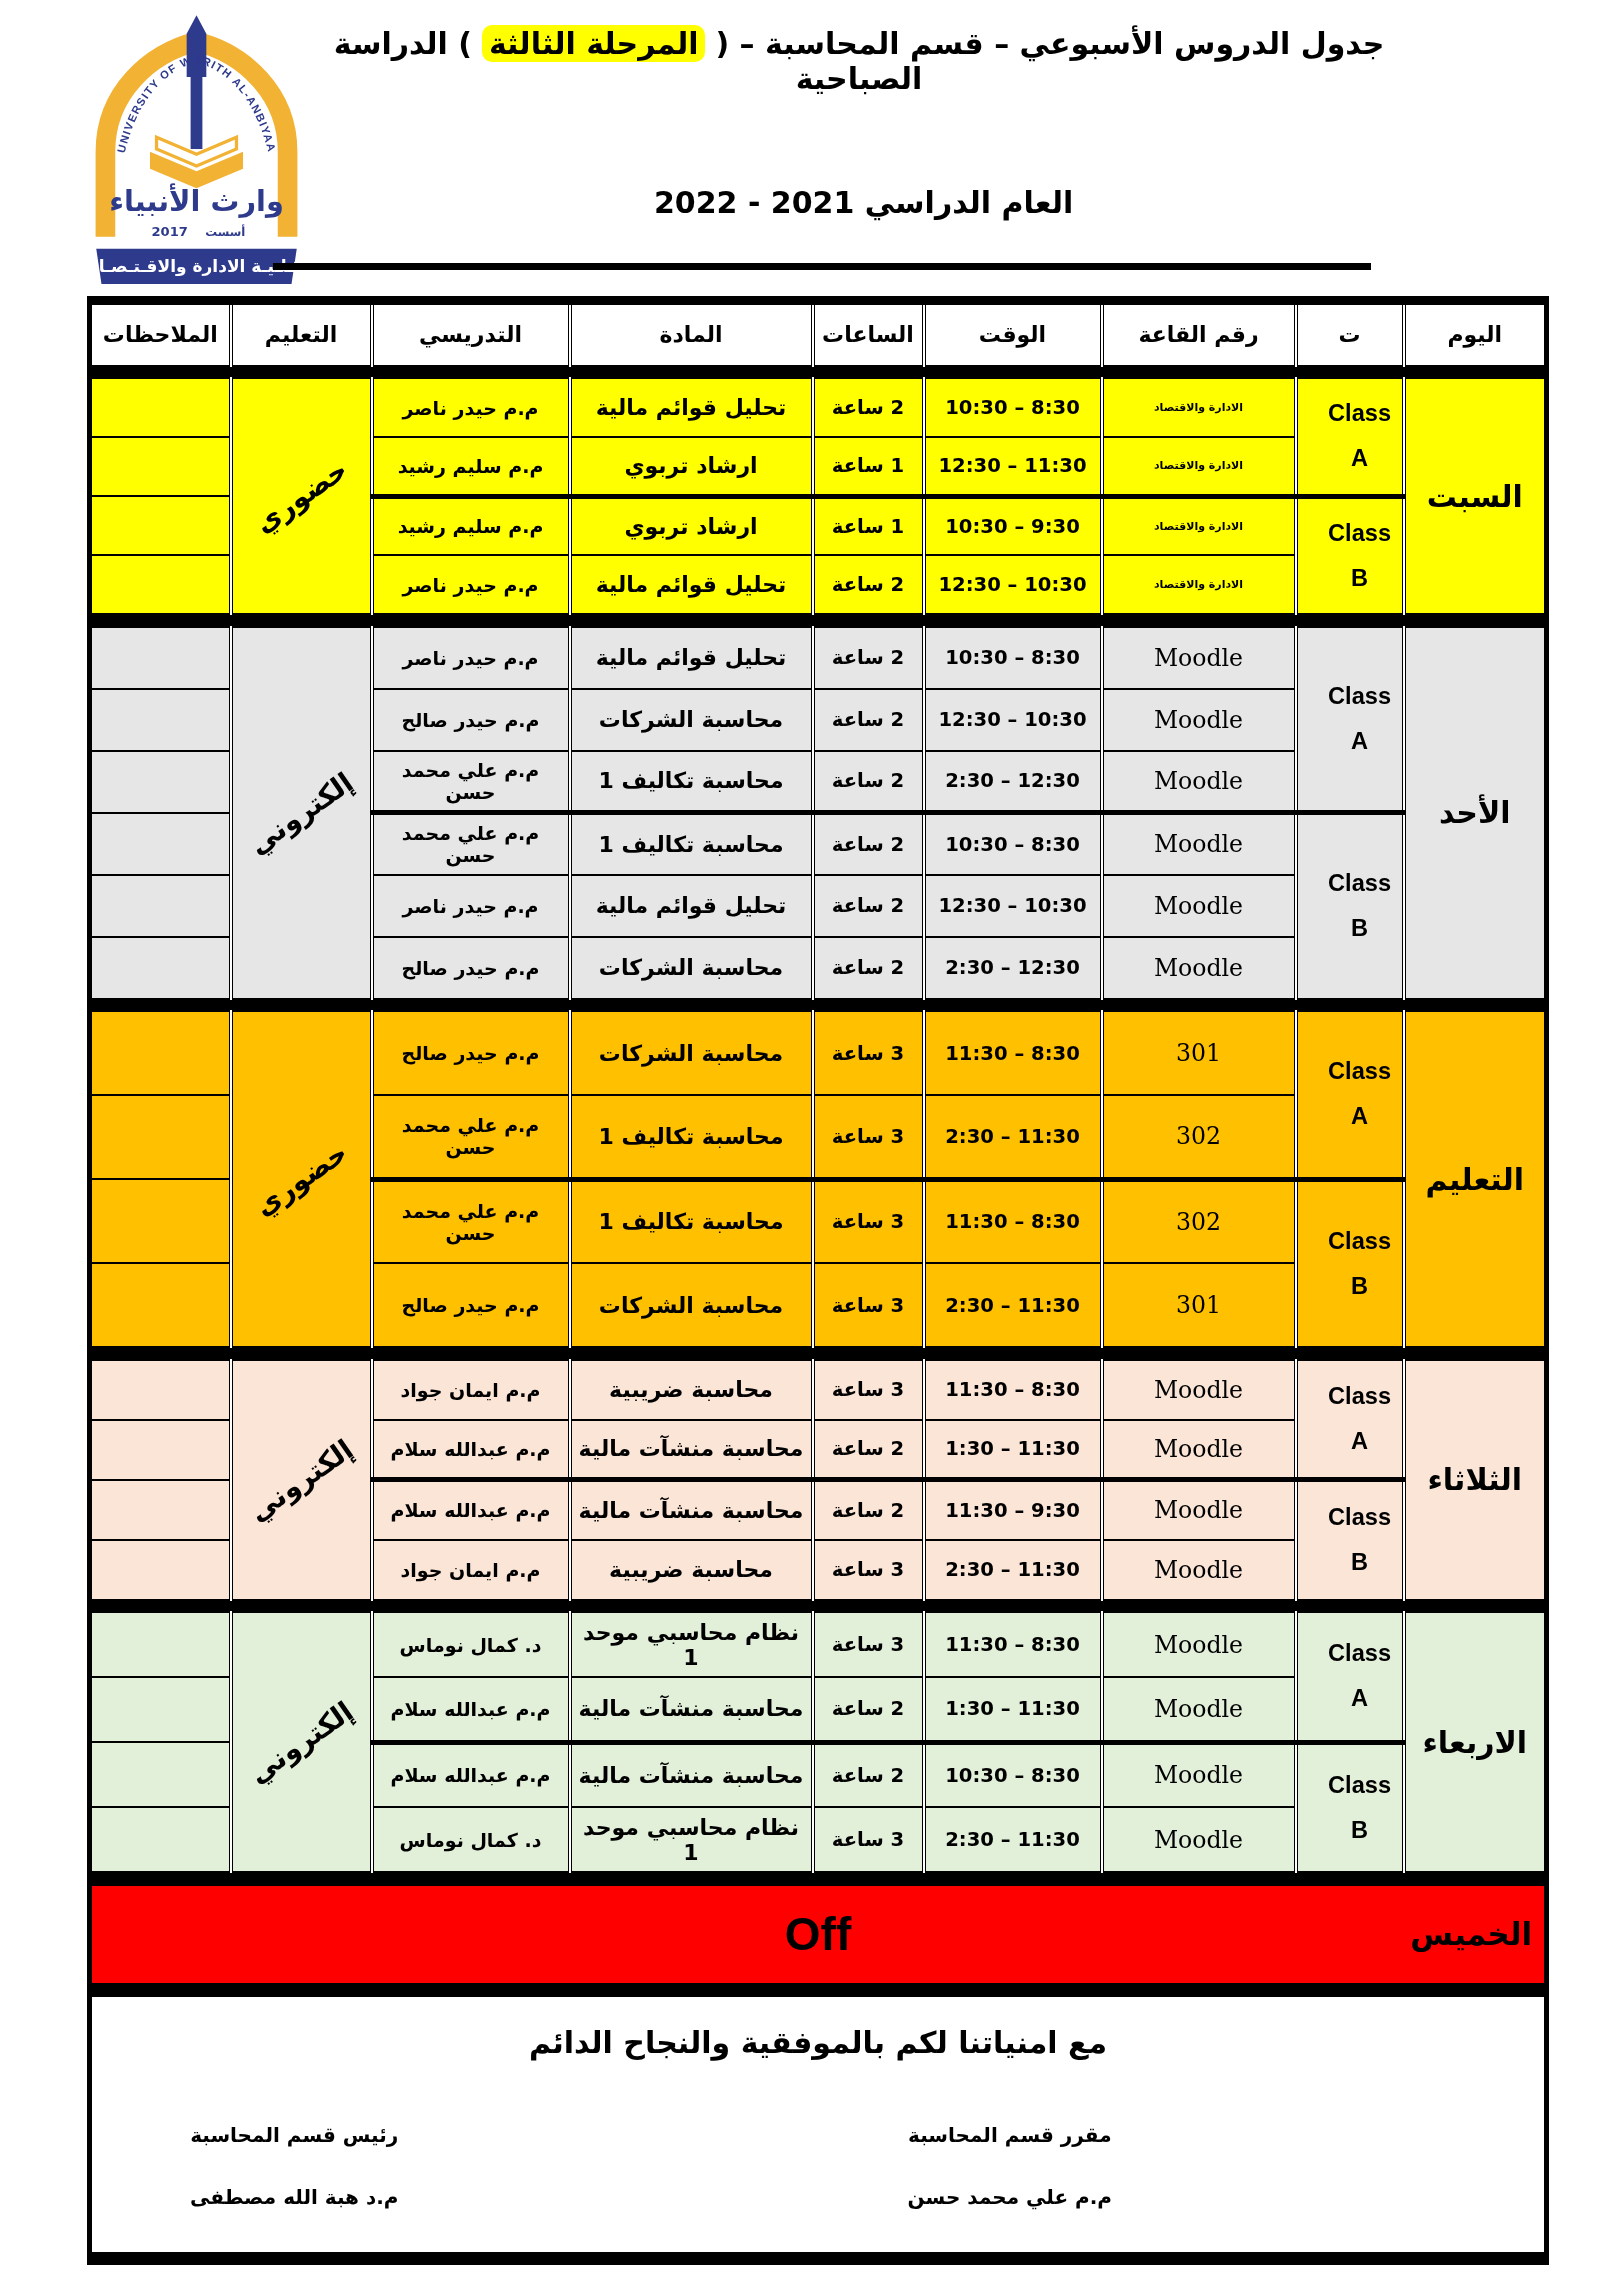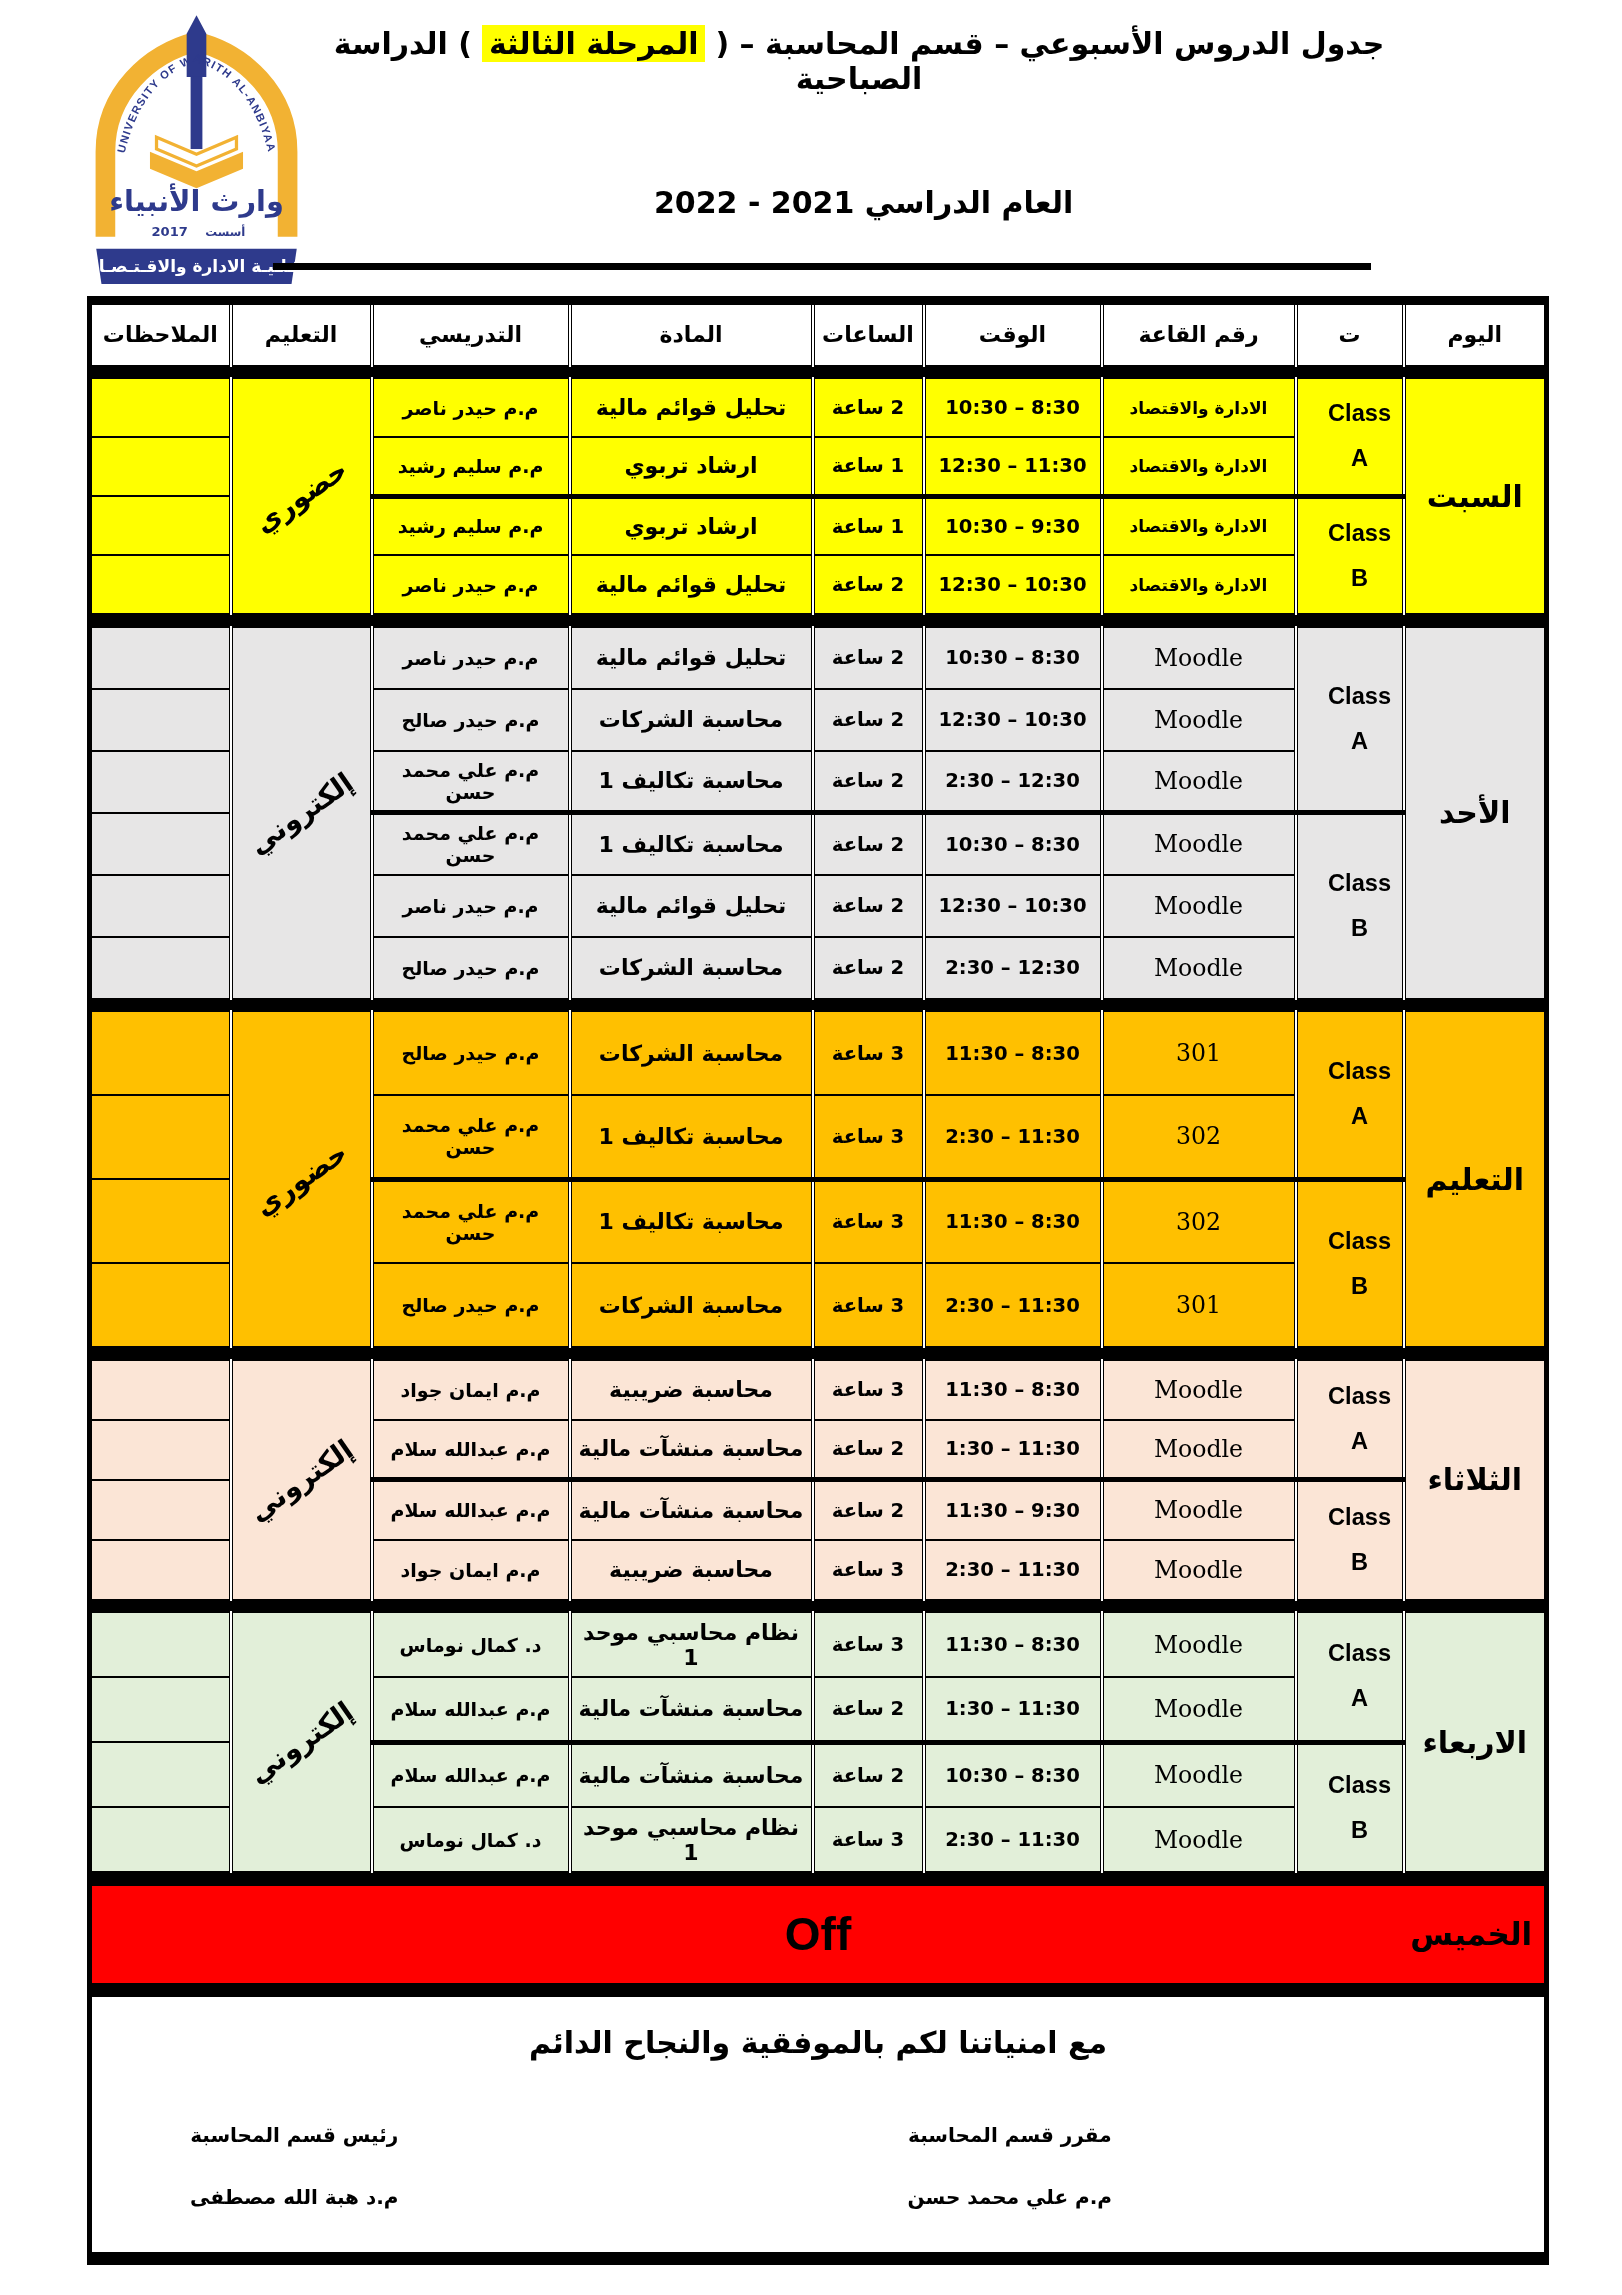--- a/index.html
+++ b/index.html
@@ -26,21 +26,21 @@
   .sched th{background:#fff;font-size:22px;font-weight:bold;}
   tr.hrow{height:65px;}
   tr.sep>td{height:10.5px;background:#000;border:none;padding:0;}
   .bt{border-top:5.9px solid #000 !important;}
 
   tr.r-sat{height:59px;} tr.r-sun{height:62px;} tr.r-mon{height:84px;}
   tr.r-tue{height:60px;} tr.r-wed{height:65px;}
 
   td.c-day{font-size:30px;font-weight:bold;}
   td.c-class{font-size:23.6px;font-weight:bold;line-height:1.9;font-family:"Liberation Sans",sans-serif;padding-left:24px;}
-  td.c-room-ar{font-size:17px;font-weight:bold;}
+  td.c-room-ar{font-size:11px;font-weight:bold;}
   td.c-room-en{font-size:23.6px;font-family:"DejaVu Serif",serif;}
   td.c-time{font-size:19.6px;font-weight:bold;}
   td.c-time span{direction:ltr;unicode-bidi:isolate;display:inline-block;}
   td.c-hours{font-size:19.6px;font-weight:bold;}
   td.c-subject{font-size:22px;font-weight:bold;}
   td.c-teacher{font-size:19px;font-weight:bold;}
   td.c-edu .rot{display:inline-block;transform:rotate(-35deg);font-size:27.5px;font-weight:bold;}
   td.c-notes{background-clip:padding-box;}
 
   
@@ -87,21 +87,21 @@
 
       <text x="161" y="300" text-anchor="middle" font-size="44" font-weight="bold" fill="#2e3a8c" font-family="DejaVu Sans, sans-serif">وارث الأنبياء</text>
       <text x="120" y="338" text-anchor="middle" font-size="20" font-weight="bold" fill="#2e3a8c" font-family="DejaVu Sans, sans-serif">2017</text>
       <text x="205" y="338" text-anchor="middle" font-size="18" font-weight="bold" fill="#2e3a8c" font-family="DejaVu Sans, sans-serif">أسست</text>
 
       <polygon points="8,358 314,358 306,412 16,412" fill="#2e3a8c"></polygon>
       <text x="161" y="394" text-anchor="middle" font-size="26" font-weight="bold" fill="#ffffff" font-family="DejaVu Sans, sans-serif">كـلـيـة الادارة والاقـتـصـاد</text>
     </svg>
   </div>
 
-  <div class="title-line"><span>جدول الدروس الأسبوعي – قسم المحاسبة –  ( </span><span class="hl" style="background-color: rgb(255, 255, 0);">المرحلة الثالثة</span><span> ) الدراسة الصباحية</span></div>
+  <div class="title-line"><span>جدول الدروس الأسبوعي – قسم المحاسبة –  ( </span><span class="hl" style="background-color: rgb(255, 255, 0); border-radius: 10px;">المرحلة الثالثة</span><span> ) الدراسة الصباحية</span></div>
 
   <div class="year-line"><span>العام الدراسي</span>
       <span class="yrs">2022 - 2021</span></div>
 
   <div class="head-rule"></div>
 
   <table class="sched">
     <colgroup>
       <col style="width:143px">
         <col style="width:108px">

